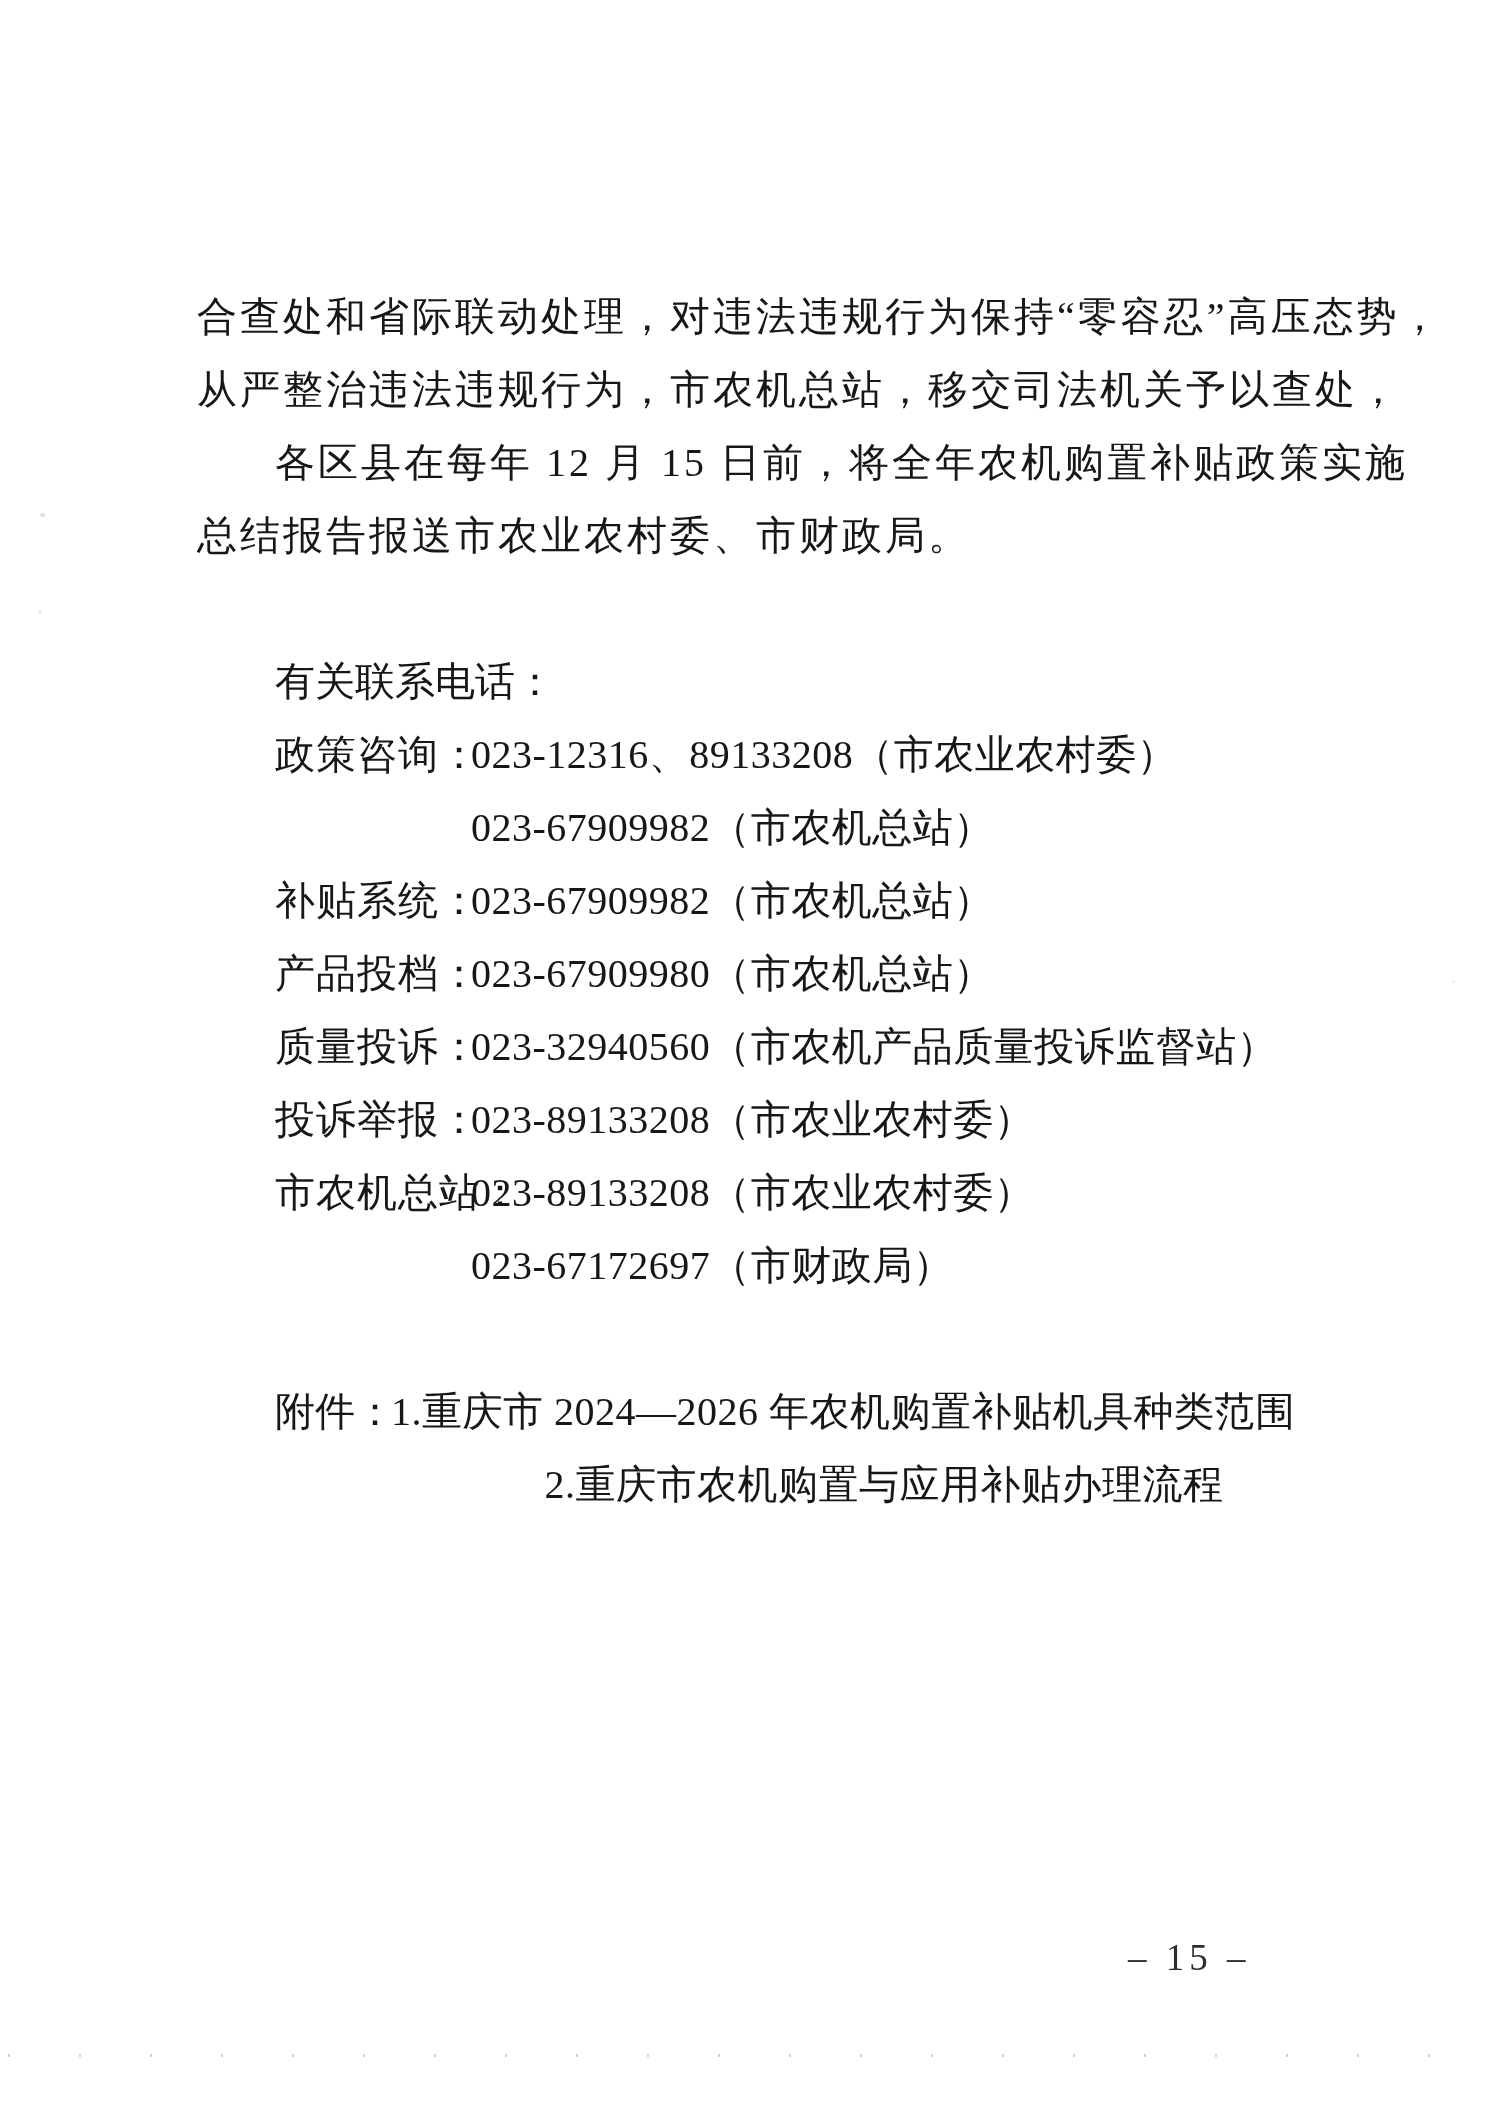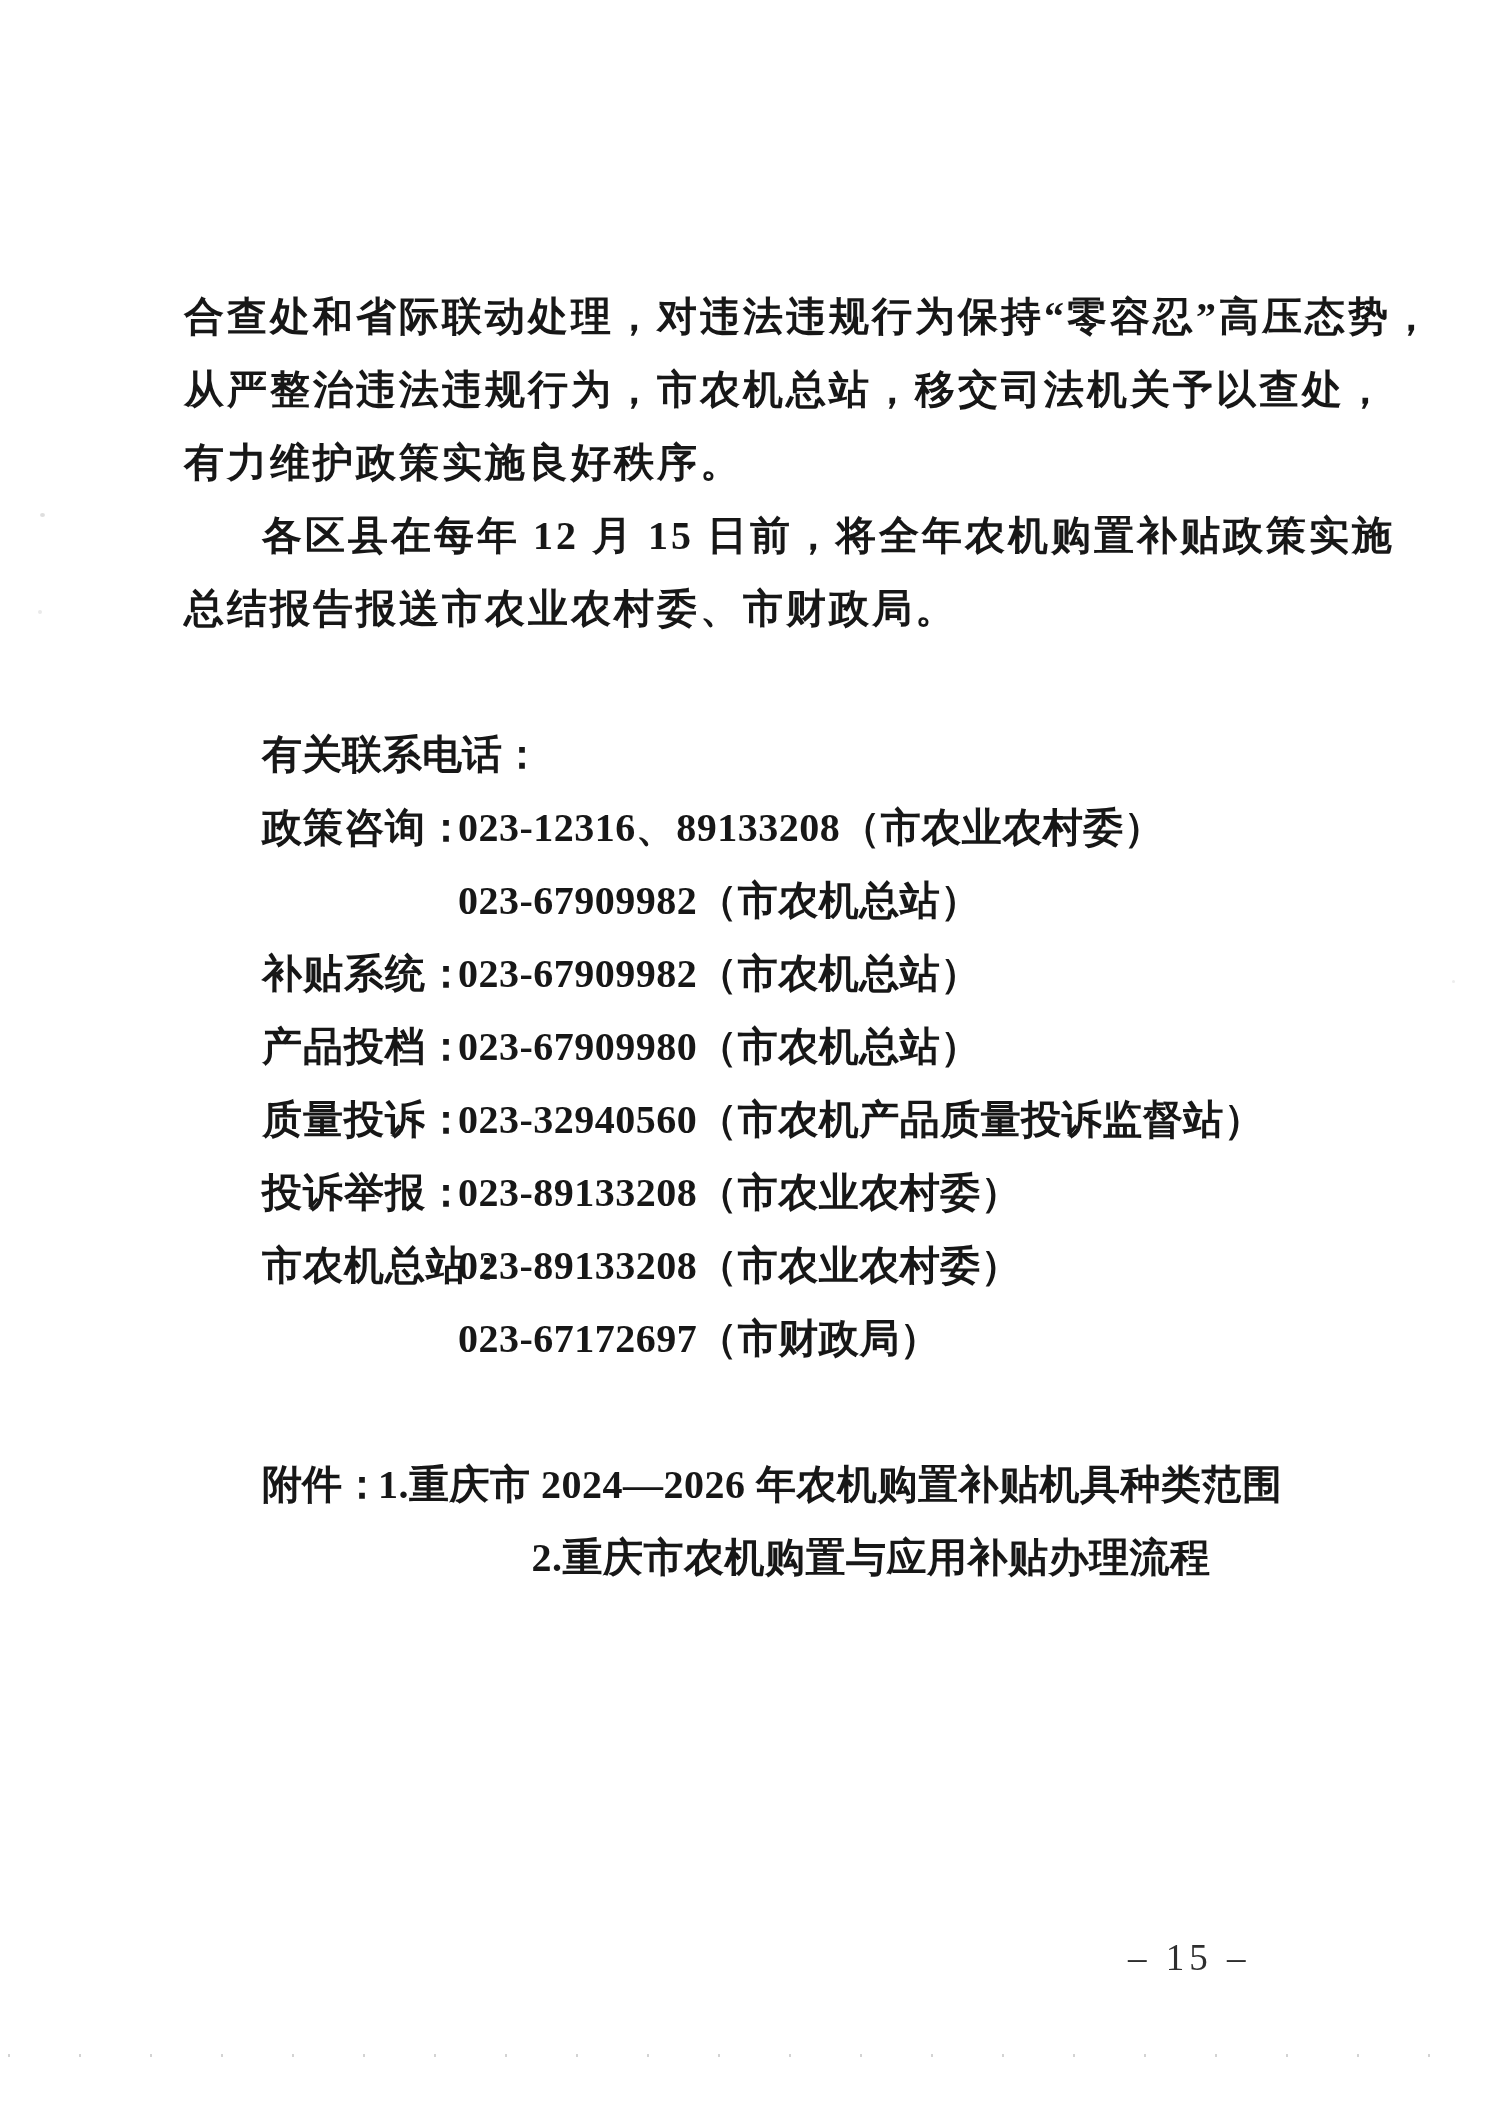--- a/index.html
+++ b/index.html
@@ -12,24 +12,23 @@
     width: 1487px;
     height: 2102px;
     margin: 0 auto;
     background: #ffffff;
     overflow: hidden;
     font-family: "Liberation Serif", "DejaVu Serif", serif;
     color: #171717;
   }
   .textblock {
     position: absolute;
-    left: 184px;
+    left: 197px;
     top: 280px;
     width: 1180px;
-    font-weight: bold;
   }
   .line {
     height: 73px;
     line-height: 73px;
     font-size: 40px;
     white-space: nowrap;
   }
   .para {
     letter-spacing: 3px;
   }
@@ -88,21 +87,20 @@
 </style>
 </head>
 <body>
 
 <div class="page">
 
   <div class="textblock">
 
     <div class="line para">合查处和省际联动处理，对违法违规行为保持“零容忍”高压态势，</div>
     <div class="line para">从严整治违法违规行为，市农机总站，移交司法机关予以查处，</div>
-    <div class="line para">有力维护政策实施良好秩序。</div>
 
     <div class="line para indent">各区县在每年 12 月 15 日前，将全年农机购置补贴政策实施</div>
     <div class="line para">总结报告报送市农业农村委、市财政局。</div>
 
     <div class="line"></div>
 
     <div class="line indent">有关联系电话：</div>
 
     <div class="line indent">
       <span class="clabel">政策咨询：</span><span class="cvalue">023-12316、89133208（市农业农村委）</span>

